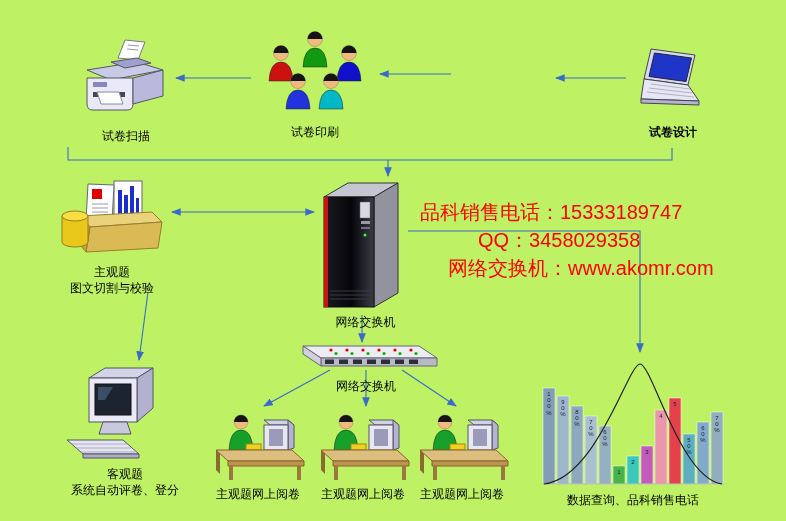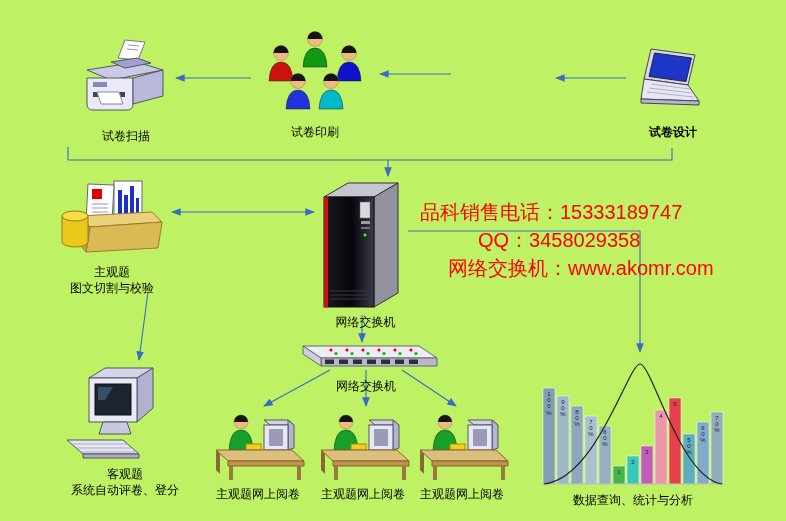--- a/index.html
+++ b/index.html
@@ -286,16 +286,16 @@
           <rect x="141" y="76" width="12" height="50" fill="#57a8c9" stroke="#ffffff" stroke-width="0.5" opacity="0.92"></rect>
           <text x="147" y="84" text-anchor="middle" font-size="6" fill="#14213d"><tspan x="147" dy="0">5</tspan><tspan x="147" dy="6.2">0</tspan><tspan x="147" dy="6.2">%</tspan></text>
           <rect x="155" y="64" width="12" height="62" fill="#7fa3d4" stroke="#ffffff" stroke-width="0.5" opacity="0.92"></rect>
           <text x="161" y="72" text-anchor="middle" font-size="6" fill="#14213d"><tspan x="161" dy="0">6</tspan><tspan x="161" dy="6.2">0</tspan><tspan x="161" dy="6.2">%</tspan></text>
           <rect x="169" y="54" width="12" height="72" fill="#8fa8c4" stroke="#ffffff" stroke-width="0.5" opacity="0.92"></rect>
           <text x="175" y="62" text-anchor="middle" font-size="6" fill="#14213d"><tspan x="175" dy="0">7</tspan><tspan x="175" dy="6.2">0</tspan><tspan x="175" dy="6.2">%</tspan></text>
         </g>
       <line x1="0" y1="126" x2="182" y2="126" stroke="#aaaaaa" stroke-width="0.8"></line>
       <path d="M2,126 C55,120 86,6 98,6 C110,6 138,120 180,126" fill="none" stroke="#222222" stroke-width="1.2"></path>
     </svg>
-    <div class="label">数据查询、统计与分析</div>
+    <div class="label">数据查询、品科销售电话</div>
   </div>
 
 </div>
 
 </body></html>

